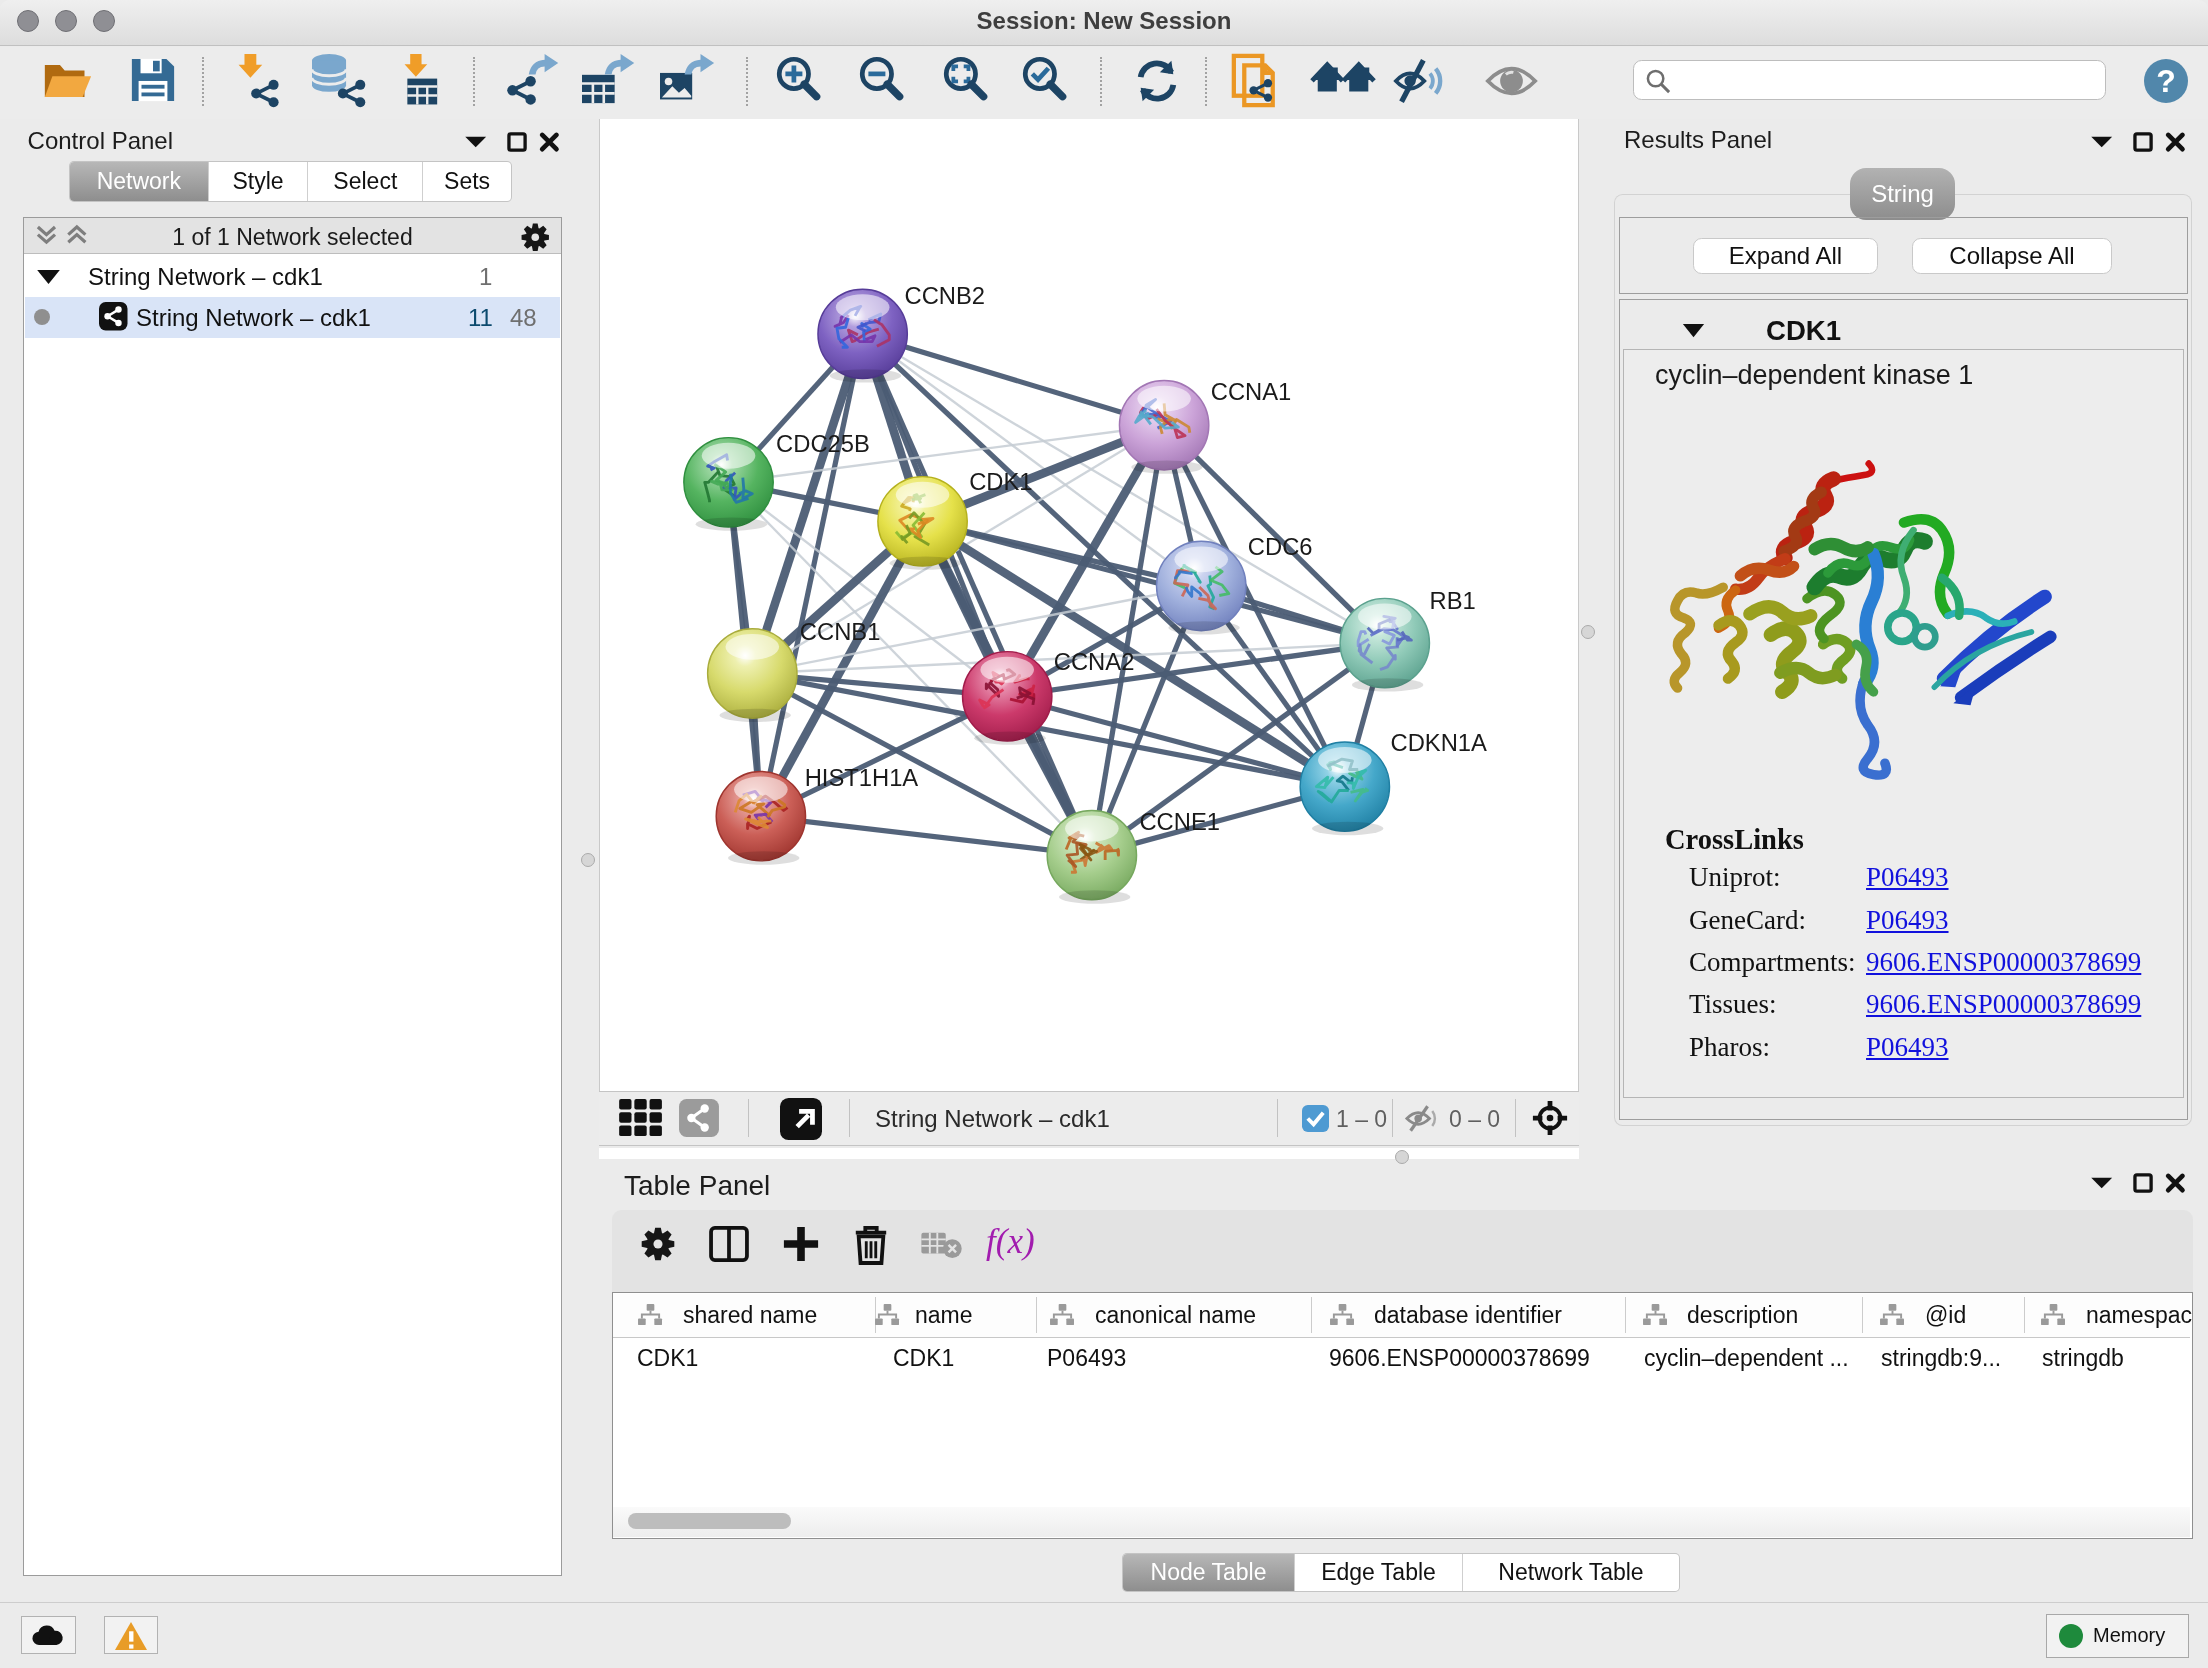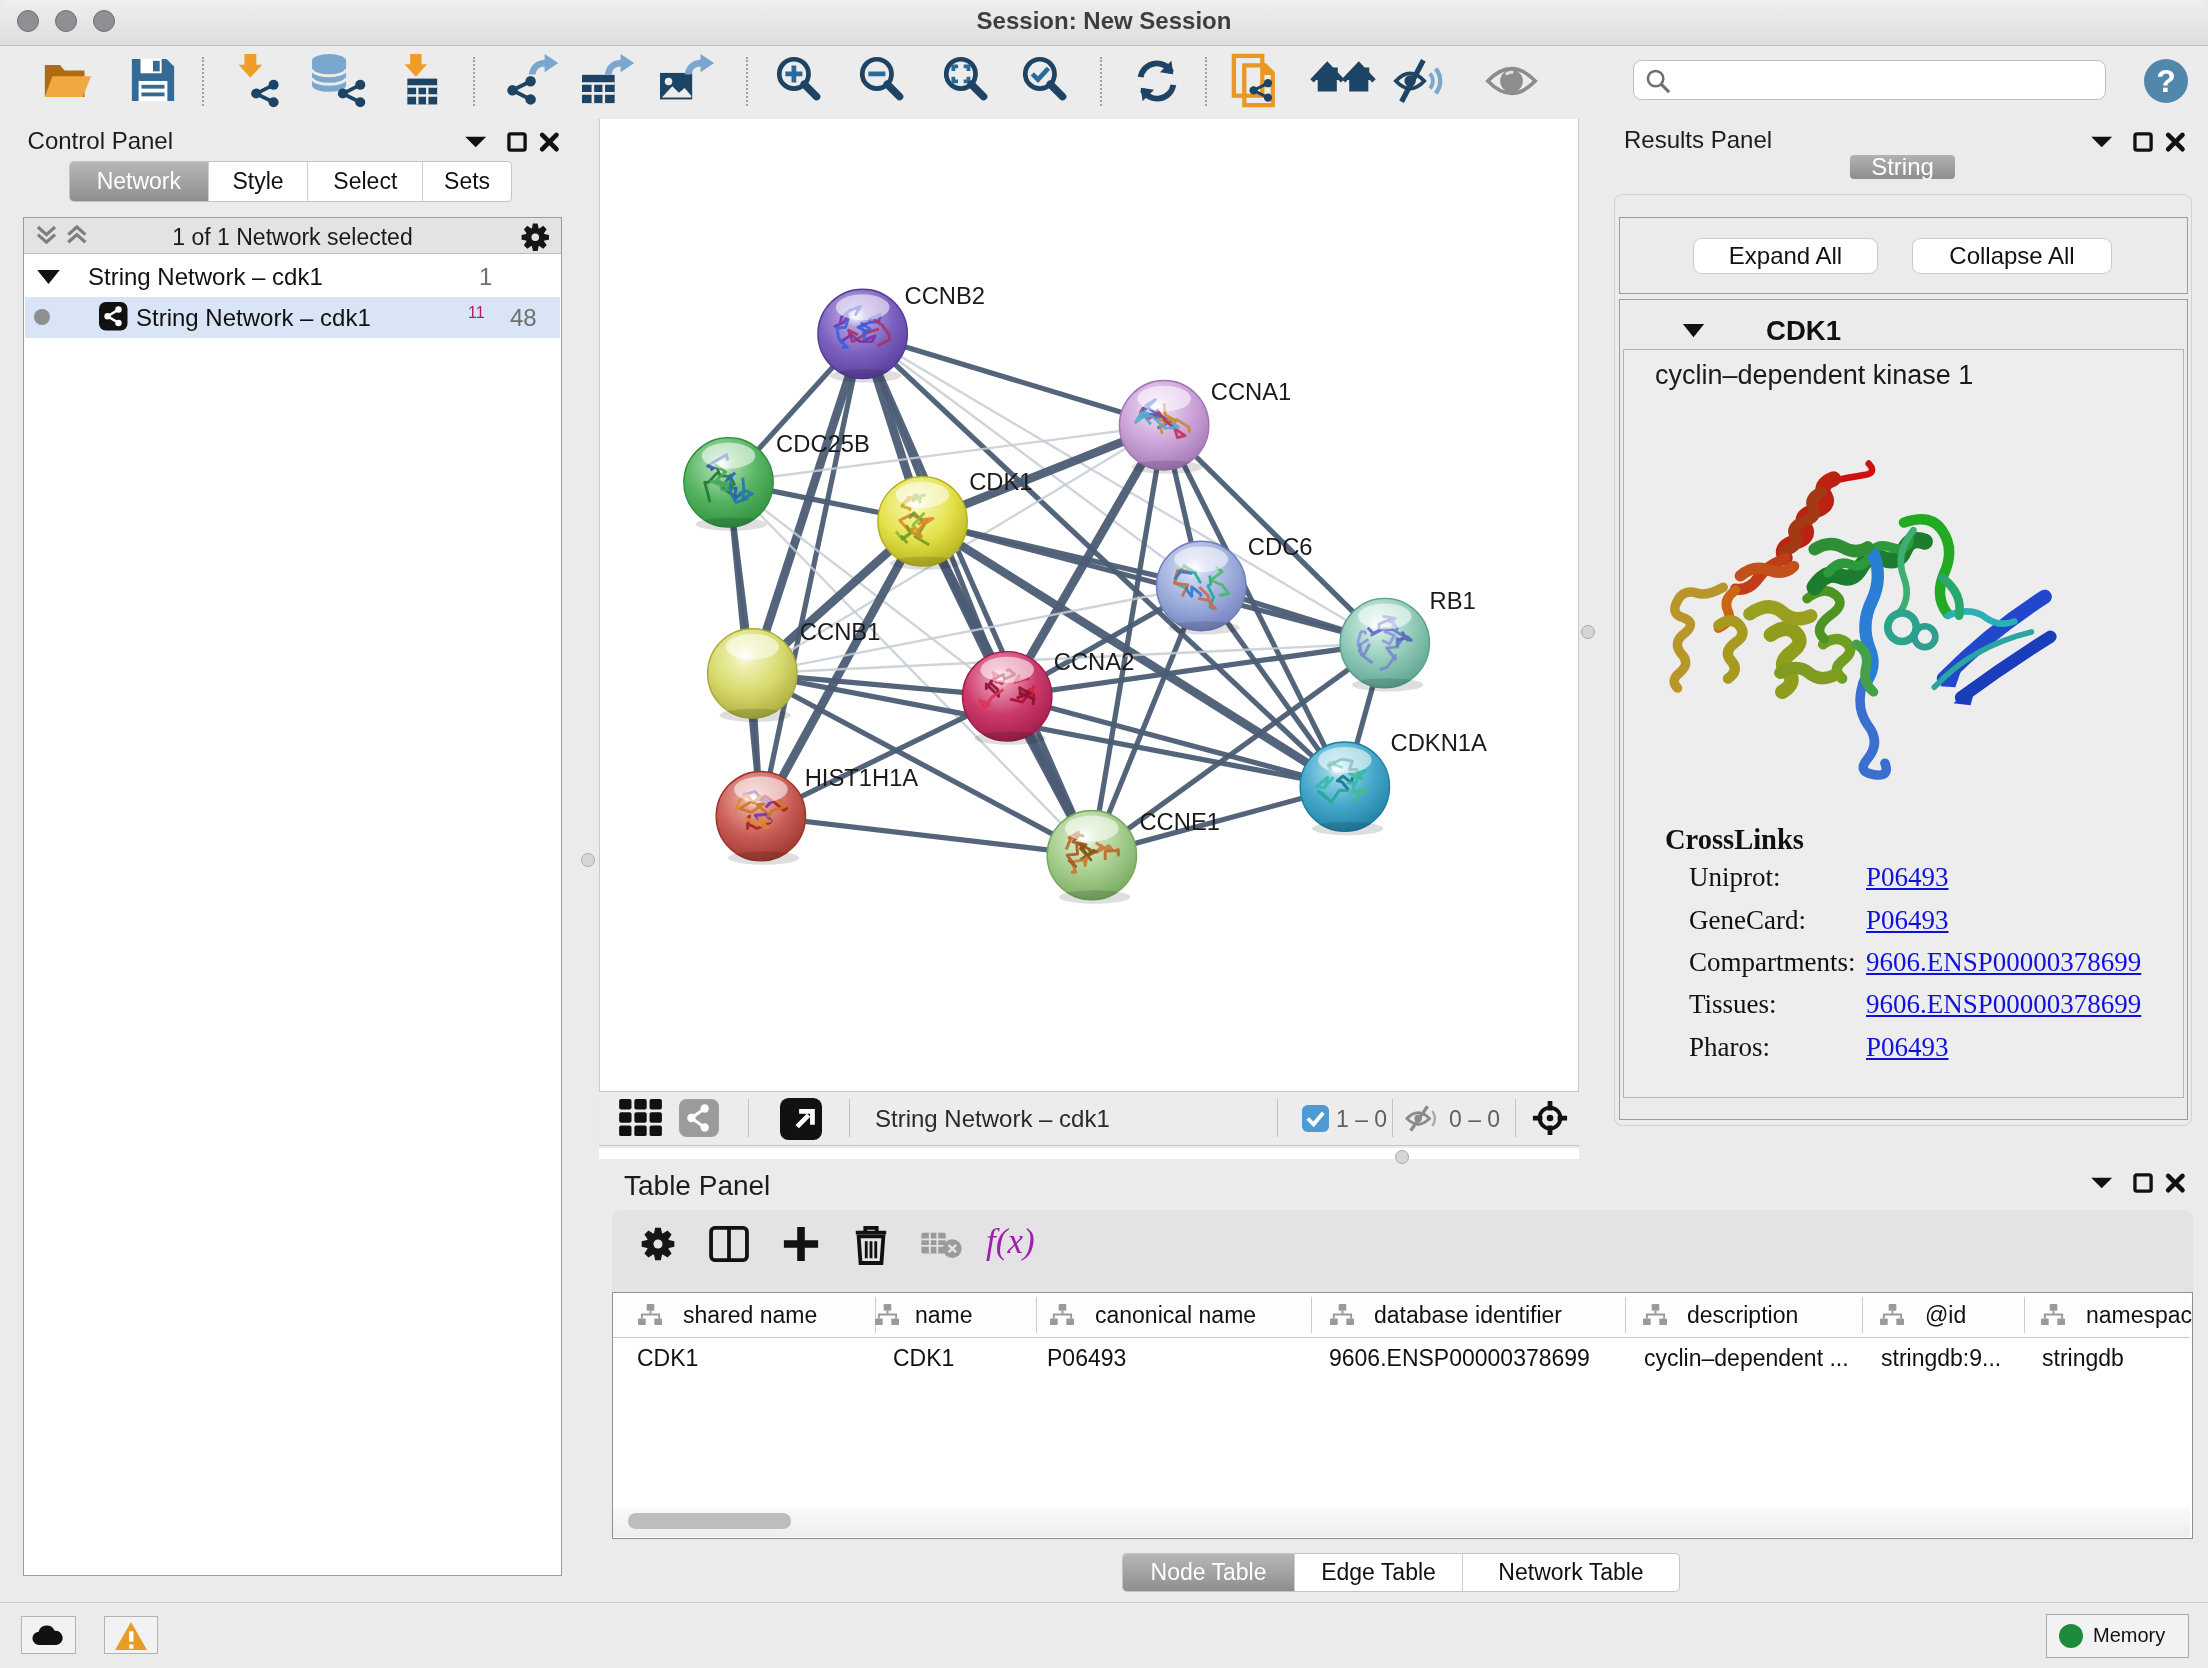--- a/index.html
+++ b/index.html
@@ -209,21 +209,21 @@
 <svg class="abs" style="left:99px;top:302px" width="28.5" height="28.5" viewBox="0 0 30 30">
 <rect x="0" y="0" width="30" height="30" rx="7" fill="#111"></rect>
 <g fill="#fff">
       <circle cx="20.5" cy="8" r="3.4"></circle>
       <circle cx="9" cy="15" r="3.4"></circle>
       <circle cx="20.5" cy="22" r="3.4"></circle>
     </g>
 <path d="M9 15 L20.5 8 M9 15 L20.5 22" stroke="#fff" stroke-width="2.6"></path>
   </svg>
 <div class="abs" style="left:136px;top:304px;font-size:24px;color:#111">String Network – cdk1</div>
-<div class="abs" style="left:468px;top:304px;font-size:16px;color:#be185d">11</div>
+<div class="abs" style="left:468px;top:304px;font-size:24px;color:#0c4a6e">11</div>
 <div class="abs" style="left:510px;top:304px;font-size:24px;color:#6f6f6f">48</div>
 <div class="abs" style="left:581px;top:853px;width:14.3px;height:14.3px;border-radius:50%;background:#d6d6d6;border:1px solid #aaa"></div>
 <div class="abs" style="left:1581px;top:625px;width:14.3px;height:14.3px;border-radius:50%;background:#d6d6d6;border:1px solid #aaa"></div>
 <div class="abs" style="left:599px;top:119px;width:980px;height:972px;background:#fff;border-left:1px solid #c9c9c9;border-right:1px solid #c9c9c9"></div>
 <div class="abs" style="left:599px;top:1148px;width:980px;height:10.5px;background:#fff"></div>
 <div class="abs" style="left:1395px;top:1150px;width:14.3px;height:14.3px;border-radius:50%;background:#d6d6d6;border:1px solid #aaa"></div>
 <svg class="abs" style="left:599px;top:119px" width="980" height="972" viewBox="630 125 1030 1022">
     <defs>
       <radialGradient id="g0" cx="0.42" cy="0.3" r="0.75">
 <stop offset="0" stop-color="#ffffff"></stop>
@@ -514,21 +514,21 @@
 <circle cx="20" cy="20" r="3.5" fill="#111"></circle>
   </svg>
 
 <div class="abs panel-title" style="left:1624px;top:126px">Results Panel</div>
 <svg class="abs" style="left:2091px;top:133px" width="105" height="19" viewBox="0 0 110 20">
 <path d="M0 4 L22 4 L11 15 Z" fill="#111"></path>
 <rect x="46" y="1" width="17" height="17" fill="none" stroke="#111" stroke-width="3.5" rx="2"></rect>
 <path d="M81 2 L96 17 M96 2 L81 17" stroke="#111" stroke-width="5" stroke-linecap="round"></path>
 </svg>
 <div class="abs" style="left:1615px;top:195px;width:576px;height:930px;background:#ebebeb;border-radius:7.6px;box-shadow:0 0 0 1px #d2d2d2"></div>
-<div class="abs" style="left:1850px;top:155px;width:105px;height:24px;border-radius:4px;background:linear-gradient(#b2b2b2,#8d8d8d);color:#fff;font-size:24px;display:flex;align-items:center;justify-content:center">String</div>
+<div class="abs" style="left:1850px;top:168px;width:105px;height:52px;border-radius:16px;background:linear-gradient(#b2b2b2,#8d8d8d);color:#fff;font-size:24px;display:flex;align-items:center;justify-content:center">String</div>
 <div class="abs" style="left:1619px;top:217px;width:569px;height:77px;border:1px solid #9d9d9d"></div>
 <div class="btn" style="left:1693px;top:238px;width:185px;height:36px">Expand All</div>
 <div class="btn" style="left:1912px;top:238px;width:200px;height:36px">Collapse All</div>
 <div class="abs" style="left:1619px;top:299px;width:569px;height:821px;border:1px solid #9d9d9d"></div>
 <svg class="abs" style="left:1682px;top:323px" width="23" height="16" viewBox="0 0 26 18">
     <path d="M1 1 L25 1 L13 16 Z" fill="#111"></path>
   </svg>
 <div class="abs" style="left:1766px;top:315px;font-size:27.6px;font-weight:700;color:#111">CDK1</div>
 <div class="abs" style="left:1623px;top:349px;width:561px;height:749px;border:1px solid #b5b5b5;background:#ededed"></div>
 <div class="abs" style="left:1655px;top:360px;font-size:27px;color:#1a1a1a">cyclin–dependent kinase 1</div>

